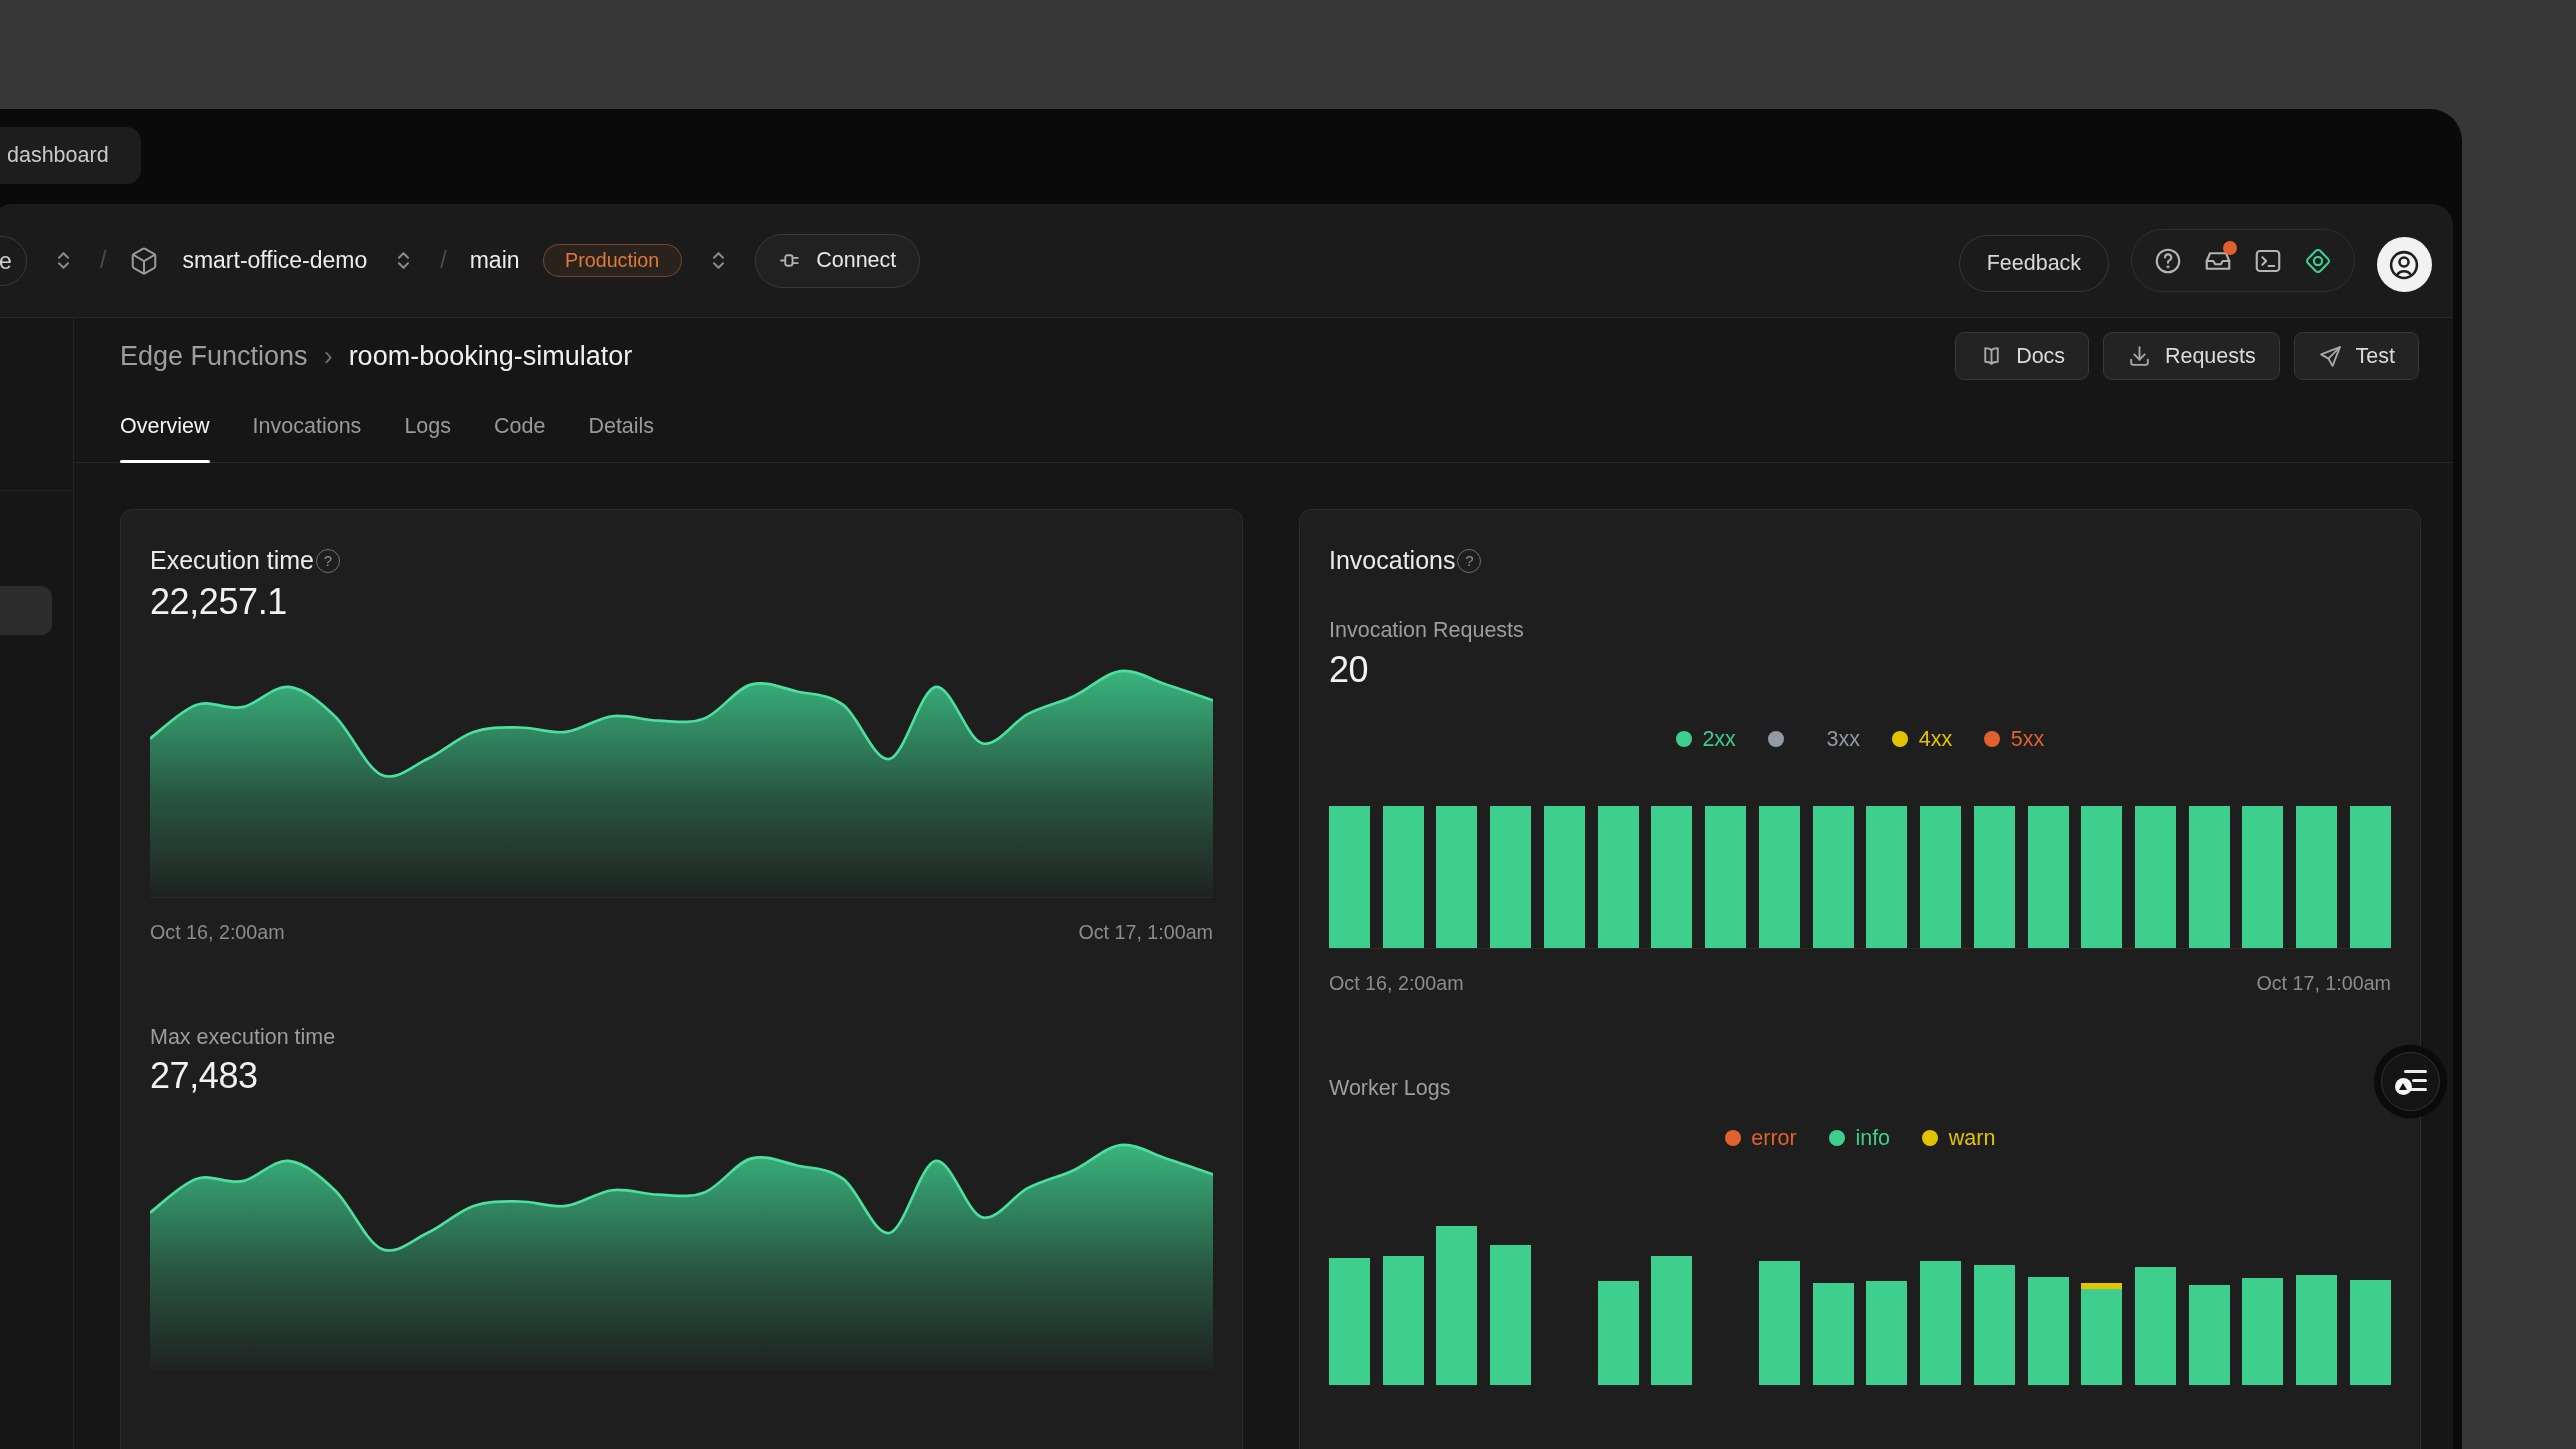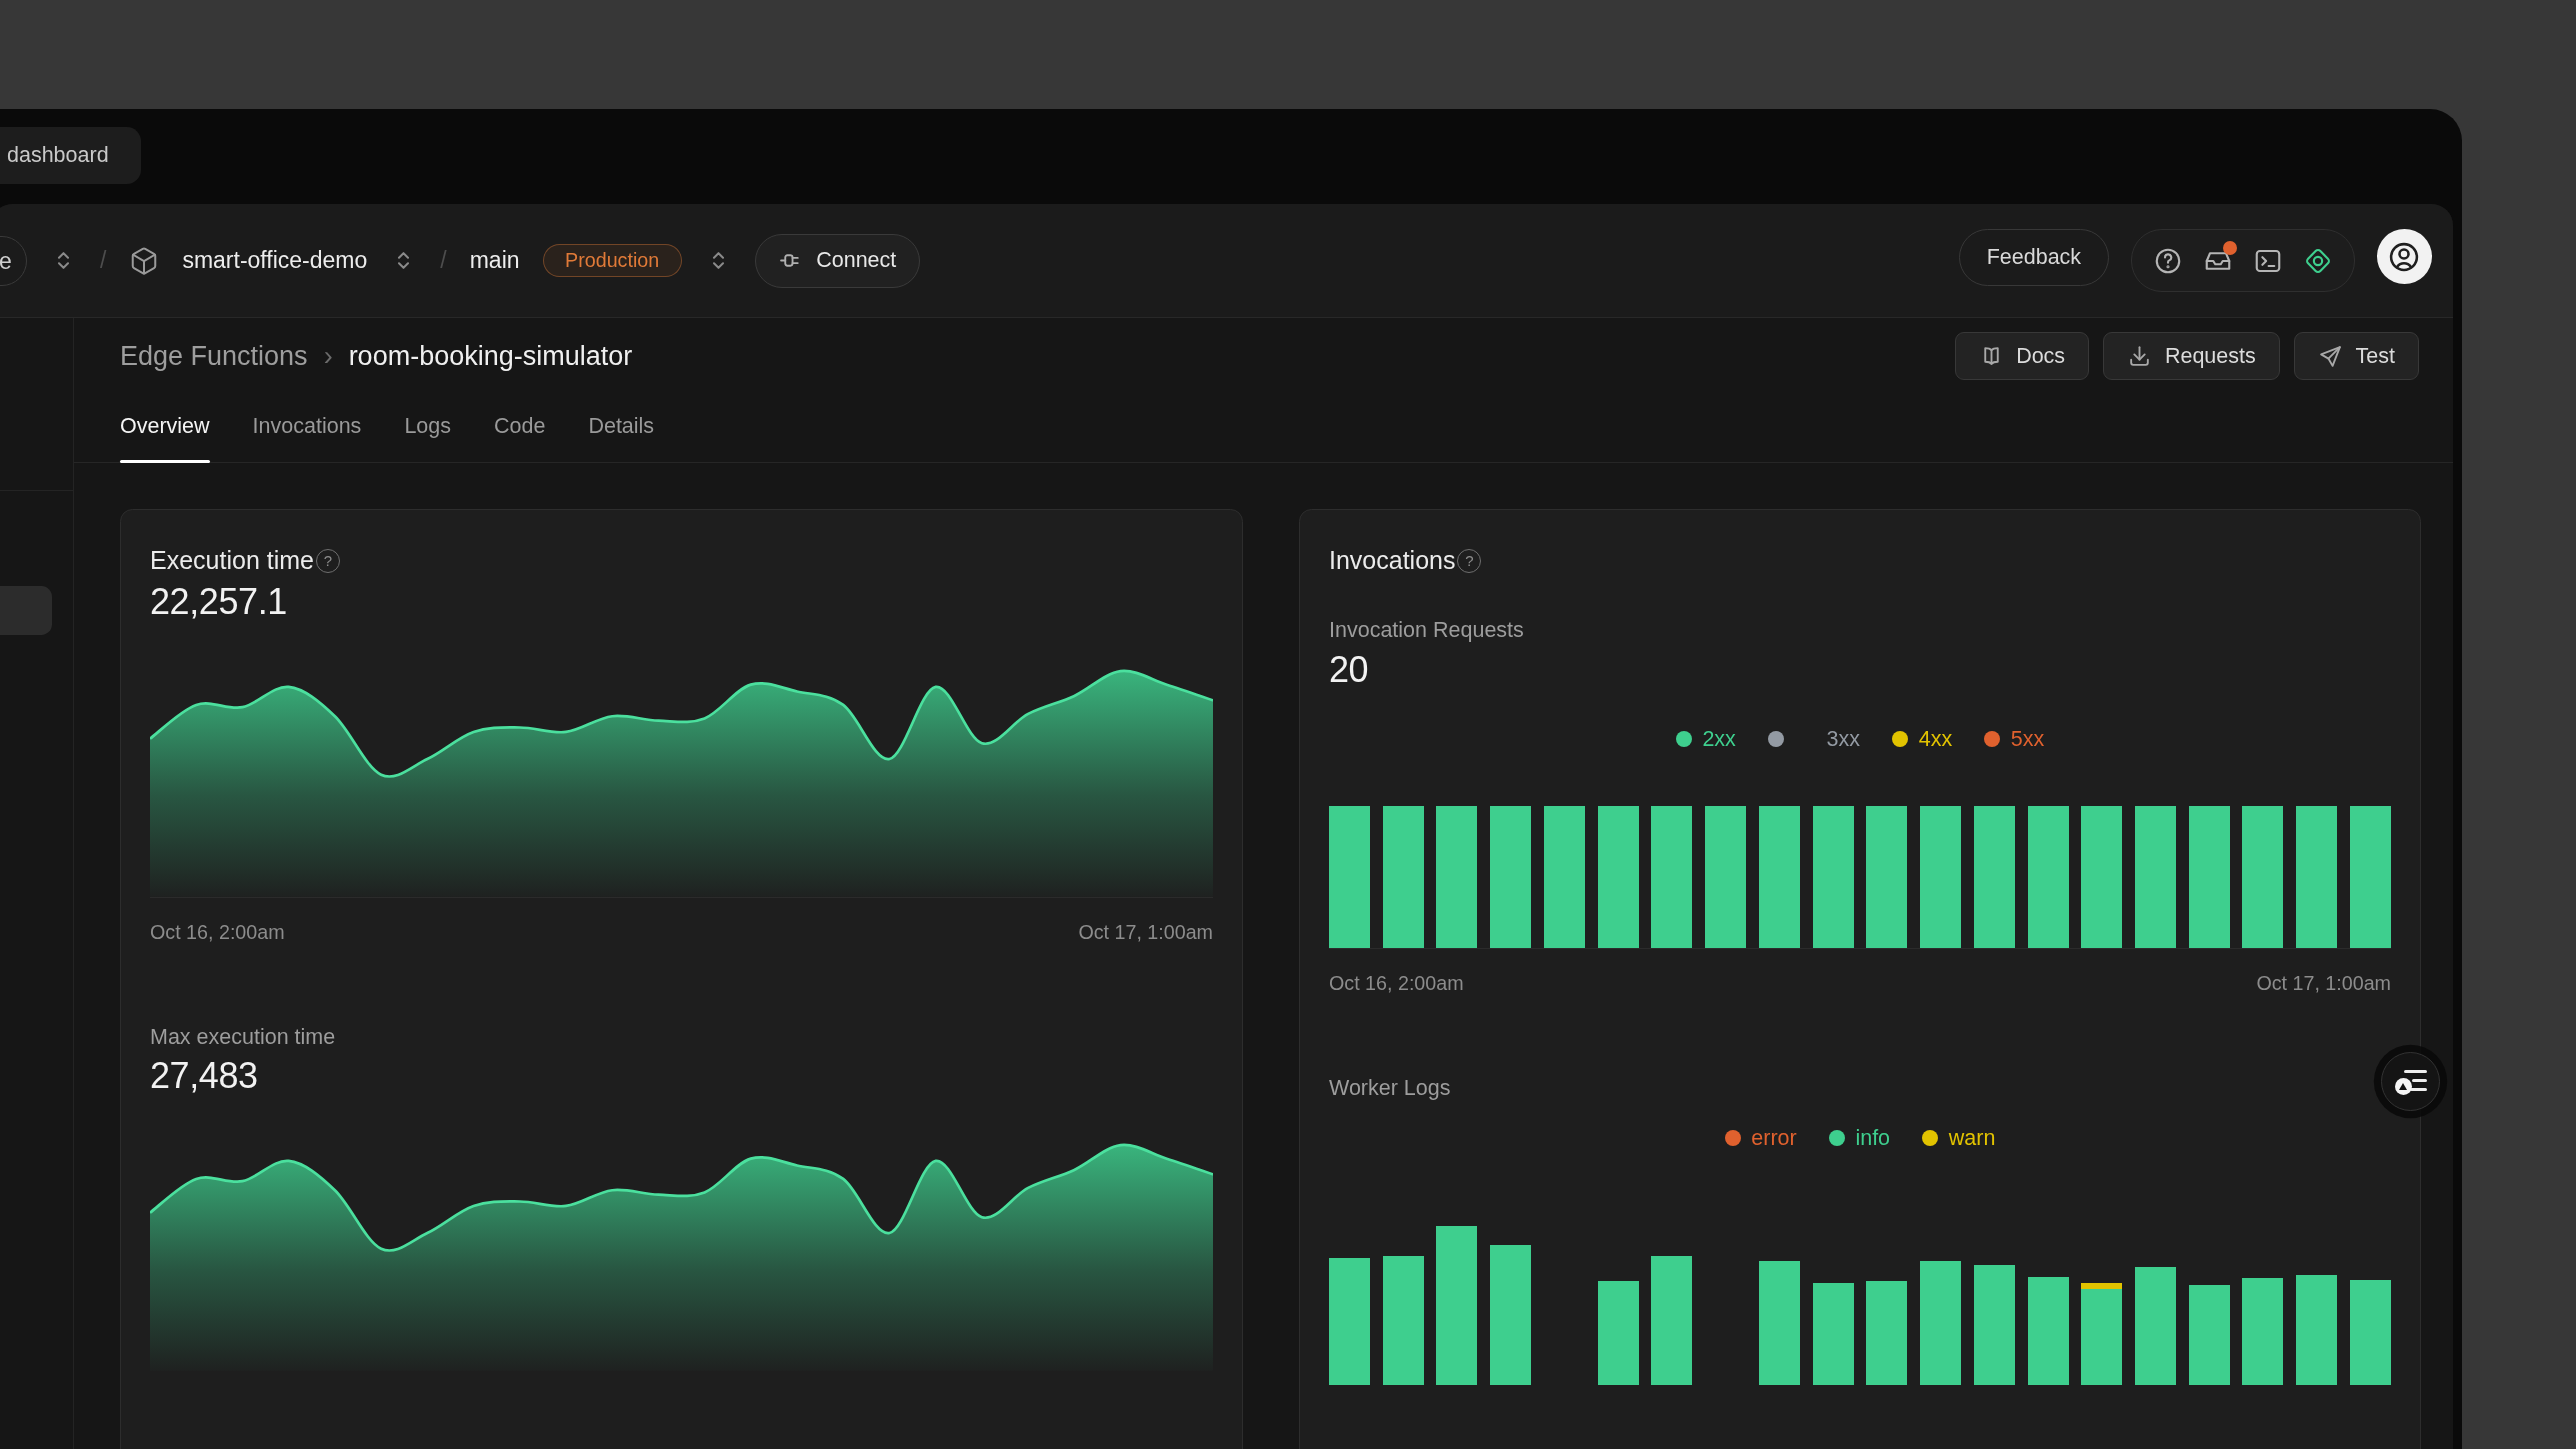--- a/index.html
+++ b/index.html
@@ -24,21 +24,21 @@
   .org-pill { position:absolute; left:-18px; top:32px; width:54px; height:50px; border:0.9px solid #3a3a3a;
             border-radius:25px; display:flex; align-items:center; justify-content:flex-end;
             padding-right:14.3px; color:#d0d0d0; font-size:23px; background:#1b1b1b; }
   .sep { color:#4d4d4d; font-size:23px; }
   .updown { color:#8a8a8a; display:flex; }
   .cube { color:#9a9a9a; display:flex; }
   .badge-prod { height:33px; padding:0 21.5px; border-radius:23px; border:0.9px solid rgba(224,122,56,.40);
             background:rgba(224,122,56,.08); color:#e07a38; font-size:19.7px; display:flex; align-items:center; }
   .btn-connect { height:54px; padding:0 23px; border-radius:27px; background:#212121; border:0.9px solid #3a3a3a;
             color:#e8e8e8; font-size:21.5px; display:flex; align-items:center; gap:12.5px; cursor:pointer; }
-  .top-actions { display:flex; align-items:flex-start; gap:22px; }
+  .top-actions { display:flex; align-items:flex-end; gap:22px; }
   .btn-feedback { height:57px; padding:0 27px; border-radius:29px; border:0.9px solid #383838; background:transparent;
             color:#d9d9d9; font-size:21.5px; display:flex; align-items:center; cursor:pointer; }
   .icon-pill { height:63px; border-radius:31px; border:0.9px solid #2f2f2f; background:#1d1d1d;
             display:flex; align-items:center; padding:0 10.7px; }
   .icon-slot { width:50px; height:50px; display:flex; align-items:center; justify-content:center;
             color:#b5b5b5; position:relative; cursor:pointer; }
   .noti-dot { position:absolute; top:5.4px; right:5.4px; width:14.3px; height:14.3px; border-radius:50%; }
   .avatar { width:55px; height:55px; border-radius:50%; background:#f2f2f2; display:flex;
             align-items:center; justify-content:center; color:#1f1f1f; cursor:pointer; }
 

